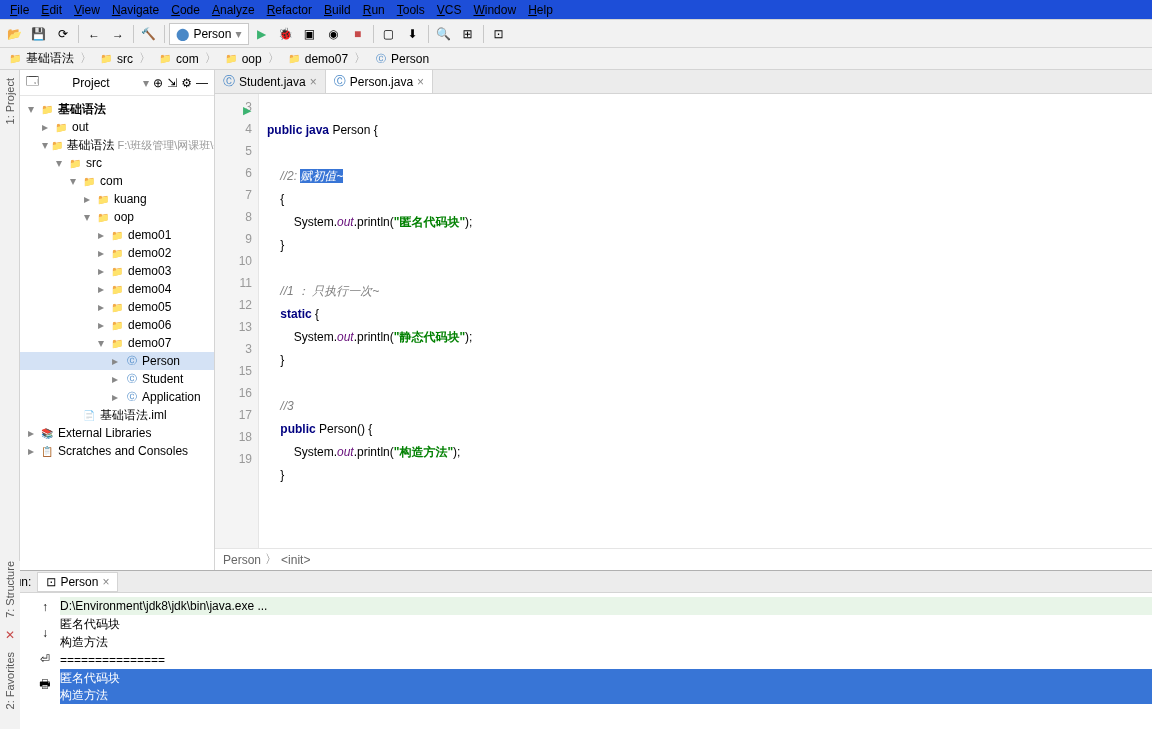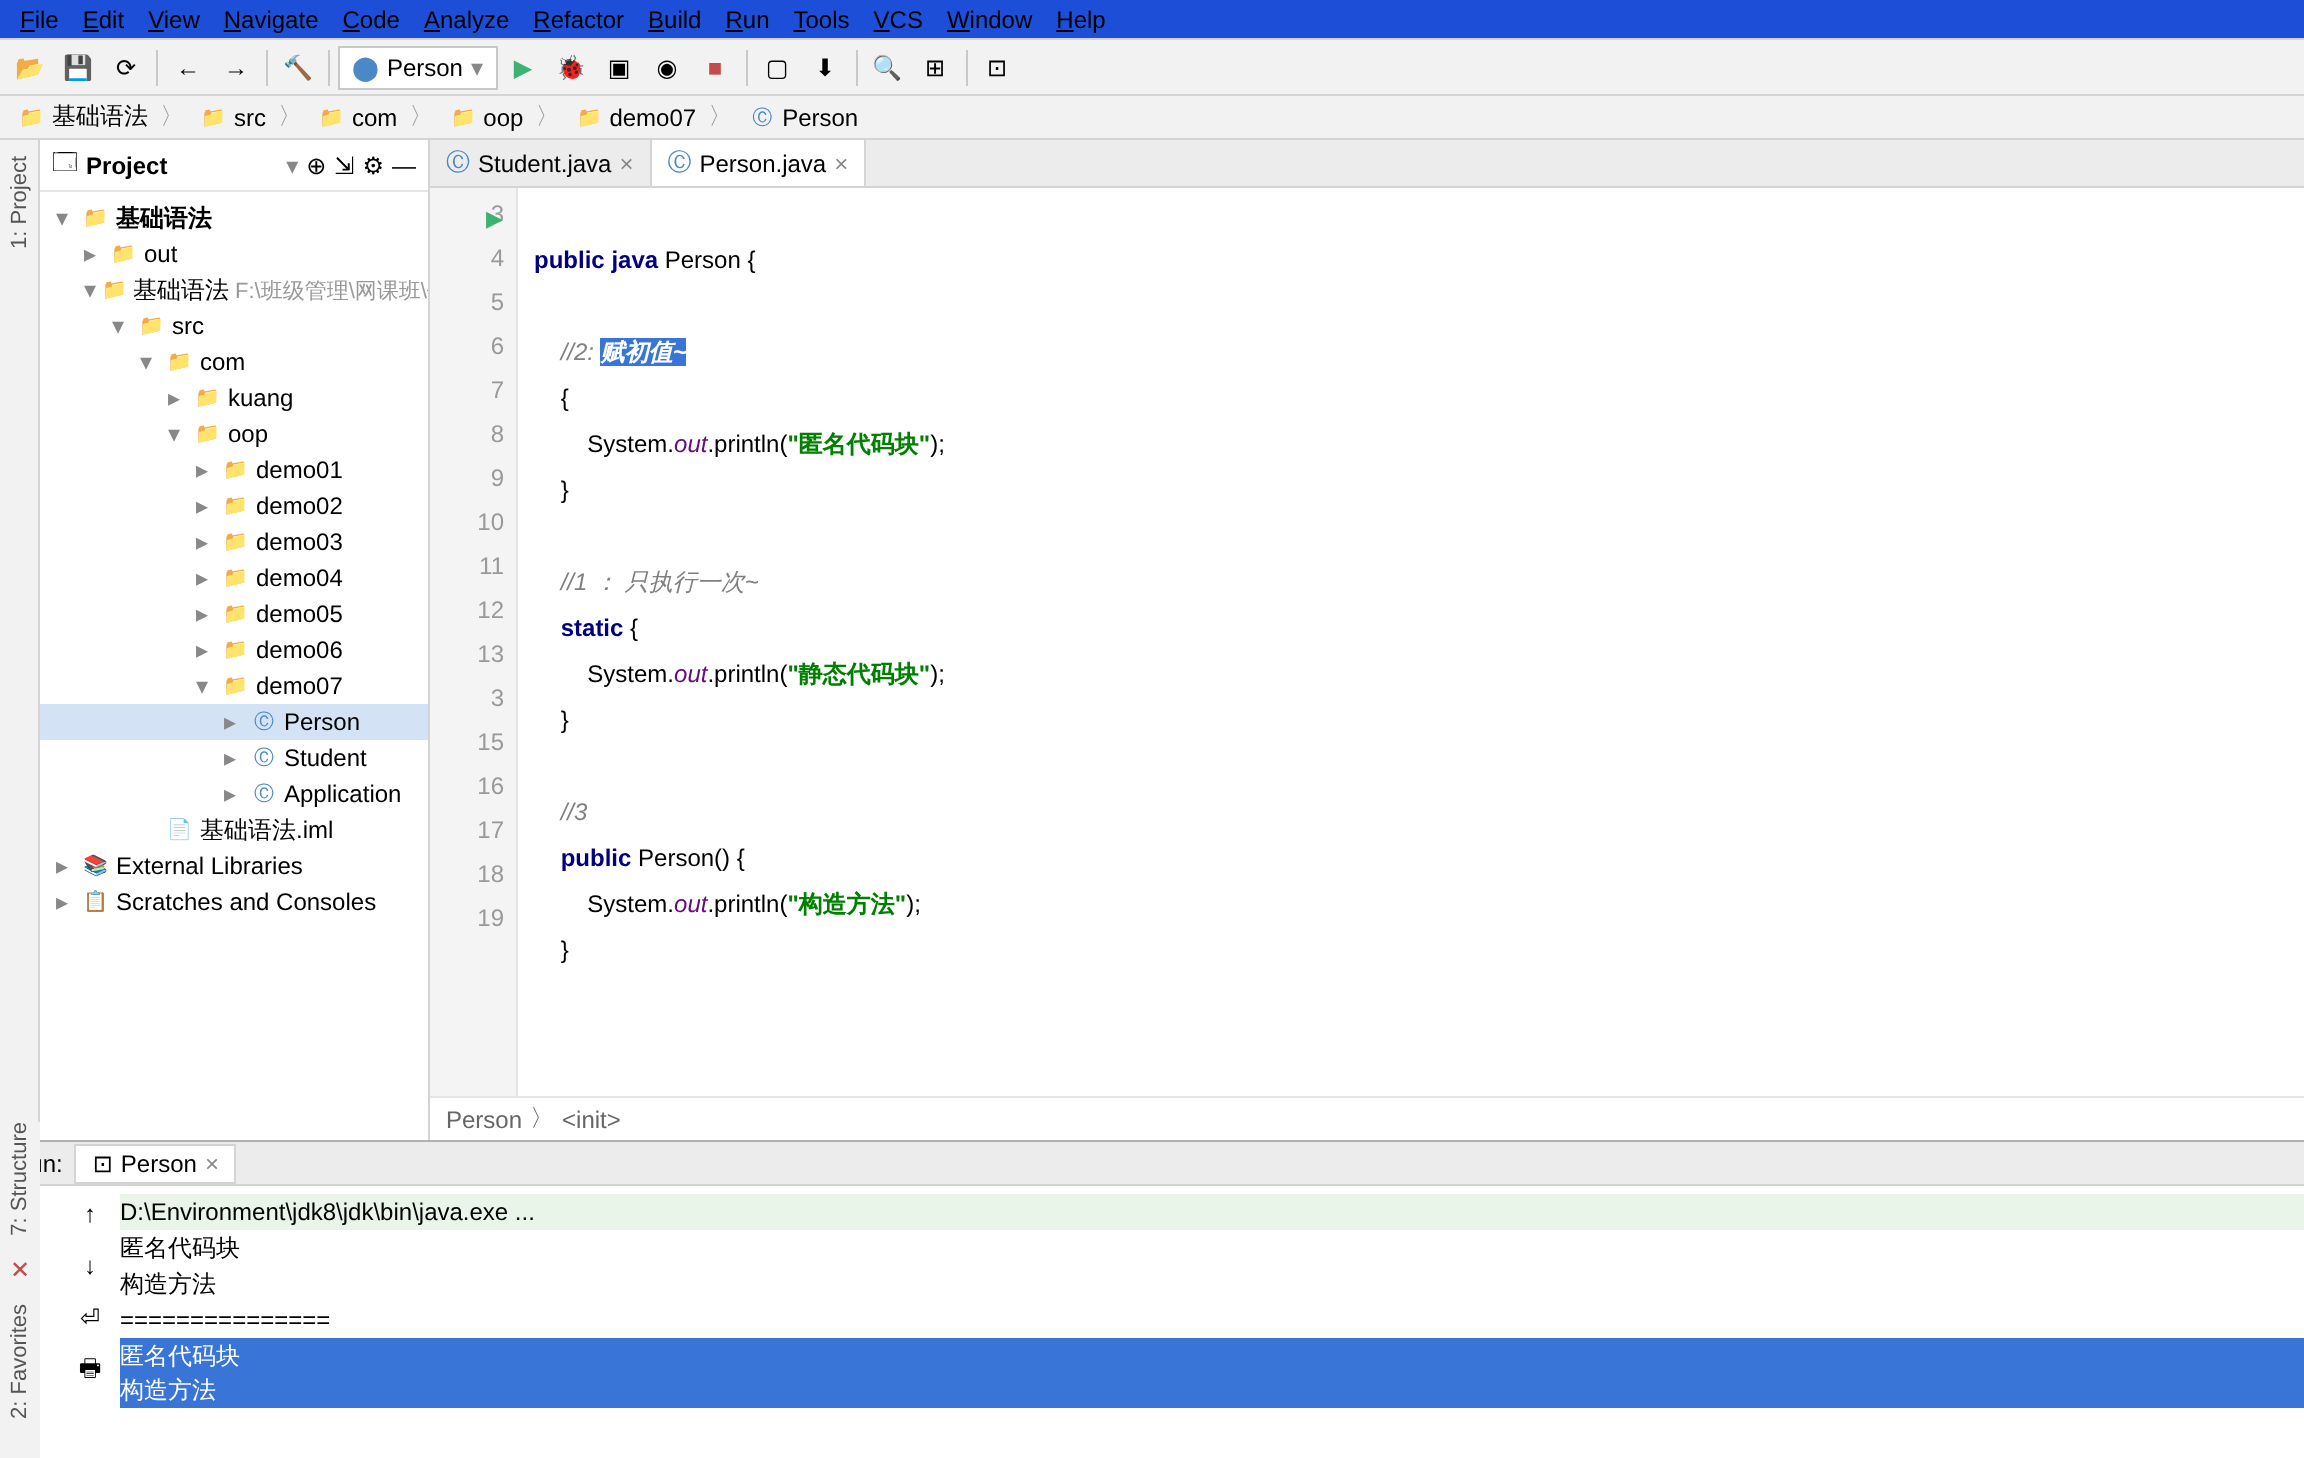--- a/index.html
+++ b/index.html
@@ -12,38 +12,38 @@
 .runcfg { display:flex; align-items:center; border:1px solid #c8c8c8; height:22px; padding:0 6px; background:#fff; gap:4px; }
 .bcrow { display:flex; height:22px; background:#f2f2f2; border-bottom:1px solid #d4d4d4; align-items:center; padding:0 6px; gap:2px; }
 .bc { display:flex; align-items:center; gap:3px; padding:0 3px; }
 .bc::after { content:"〉"; color:#999; margin-left:3px; }
 .bc:last-child::after { content:""; }
 .main { display:flex; height:500px; }
 .sidebar-tabs { width:20px; background:#f2f2f2; border-right:1px solid #d4d4d4; display:flex; flex-direction:column; align-items:center; padding-top:8px; gap:8px; }
 .sidetab { writing-mode:vertical-rl; transform:rotate(180deg); font-size:11px; color:#555; cursor:pointer; }
 .project { width:195px; background:#fff; border-right:1px solid #d4d4d4; display:flex; flex-direction:column; }
 .proj-hdr { height:26px; display:flex; align-items:center; padding:0 6px; border-bottom:1px solid #e5e5e5; gap:4px; }
-.proj-hdr .title { font-weight:bold; flex:1; }
+.proj-hdr .title { font-weight:normal; flex:1;text-align:center; }
 .tree { flex:1; overflow:auto; padding:4px 0; }
 .tree-item { display:flex; align-items:center; height:18px; padding-right:4px; cursor:pointer; gap:3px; white-space:nowrap; }
 .tree-item.sel { background:#d4e2f5; }
 .editor { flex:1; display:flex; flex-direction:column; background:#fff; }
 .tabs { height:24px; display:flex; background:#ececec; border-bottom:1px solid #d4d4d4; }
 .tab { display:flex; align-items:center; gap:4px; padding:0 8px; border-right:1px solid #d4d4d4; cursor:pointer; background:#ececec; }
 .tab.active { background:#fff; }
 .code-area { flex:1; display:flex; overflow:hidden; }
 .gutter { width:44px; background:#f4f4f4; border-right:1px solid #e5e5e5; text-align:right; padding:2px 6px 0 0; font-family:"Consolas",monospace; font-size:14px; color:#999; line-height:22px; }
 .gutter .ln { position:relative; }
 .run-arrow { position:absolute; left:28px; top:3px; color:#3cb371; font-size:11px; }
 .code { flex:1; padding:2px 8px; font-family:"Consolas","Microsoft YaHei",monospace; font-size:15px; line-height:22px; white-space:pre; }
 .kw { color:#000080; font-weight:bold; }
 .fld { color:#660e7a; font-style:italic; }
 .str { color:#008000; font-weight:bold; }
 .cm { color:#808080; font-style:italic; }
-.hl { background:#3875d6; color:#fff;font-weight:bold; }
+.hl { background:#3875d6; color:#fff; }
 .bc-row2 { height:22px; border-top:1px solid #e5e5e5; display:flex; align-items:center; padding:0 8px; font-size:11px; color:#666; gap:4px; }
 .run-panel { border-top:1px solid #b0b0b0; }
 .run-hdr { height:22px; background:#ececec; display:flex; align-items:center; padding:0 6px; gap:6px; border-bottom:1px solid #d4d4d4; }
 .run-body { display:flex; height:250px; background:#fff; }
 .run-tools { width:60px; display:flex; }
 .rtcol { width:30px; display:flex; flex-direction:column; align-items:center; padding-top:4px; gap:6px; }
 .rtcol .btn { width:20px; height:20px; display:flex; align-items:center; justify-content:center; cursor:pointer; }
 .console { flex:1; font-family:"Consolas","Microsoft YaHei",monospace; font-size:13px; padding:4px 0; line-height:18px; }
 .cmdline { background:#e8f5e8; display:inline-block; }
 .selout { background:#3875d6; color:#fff; display:block; width:100%; }

